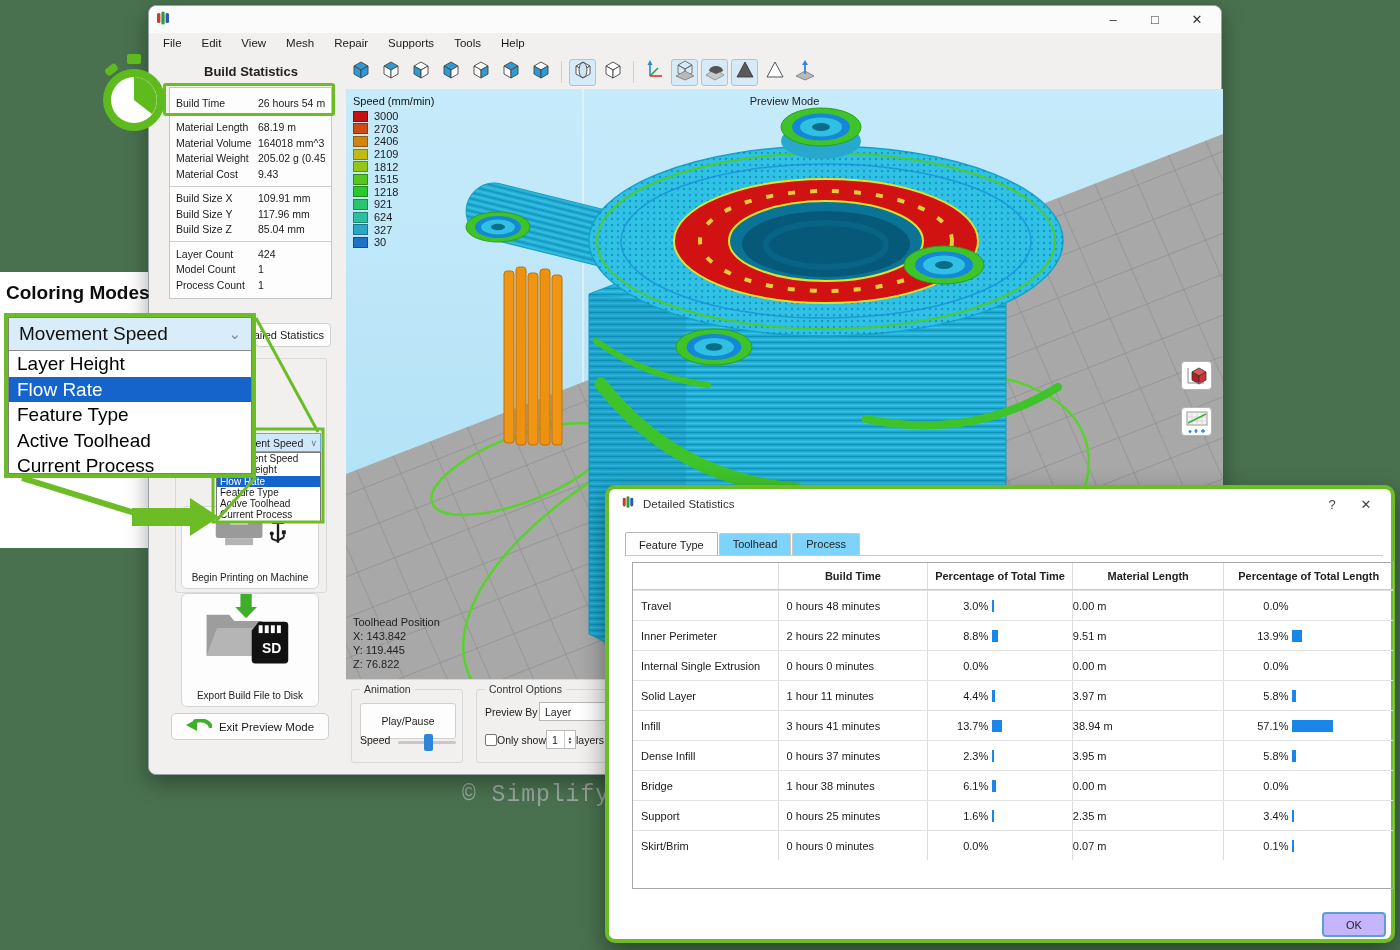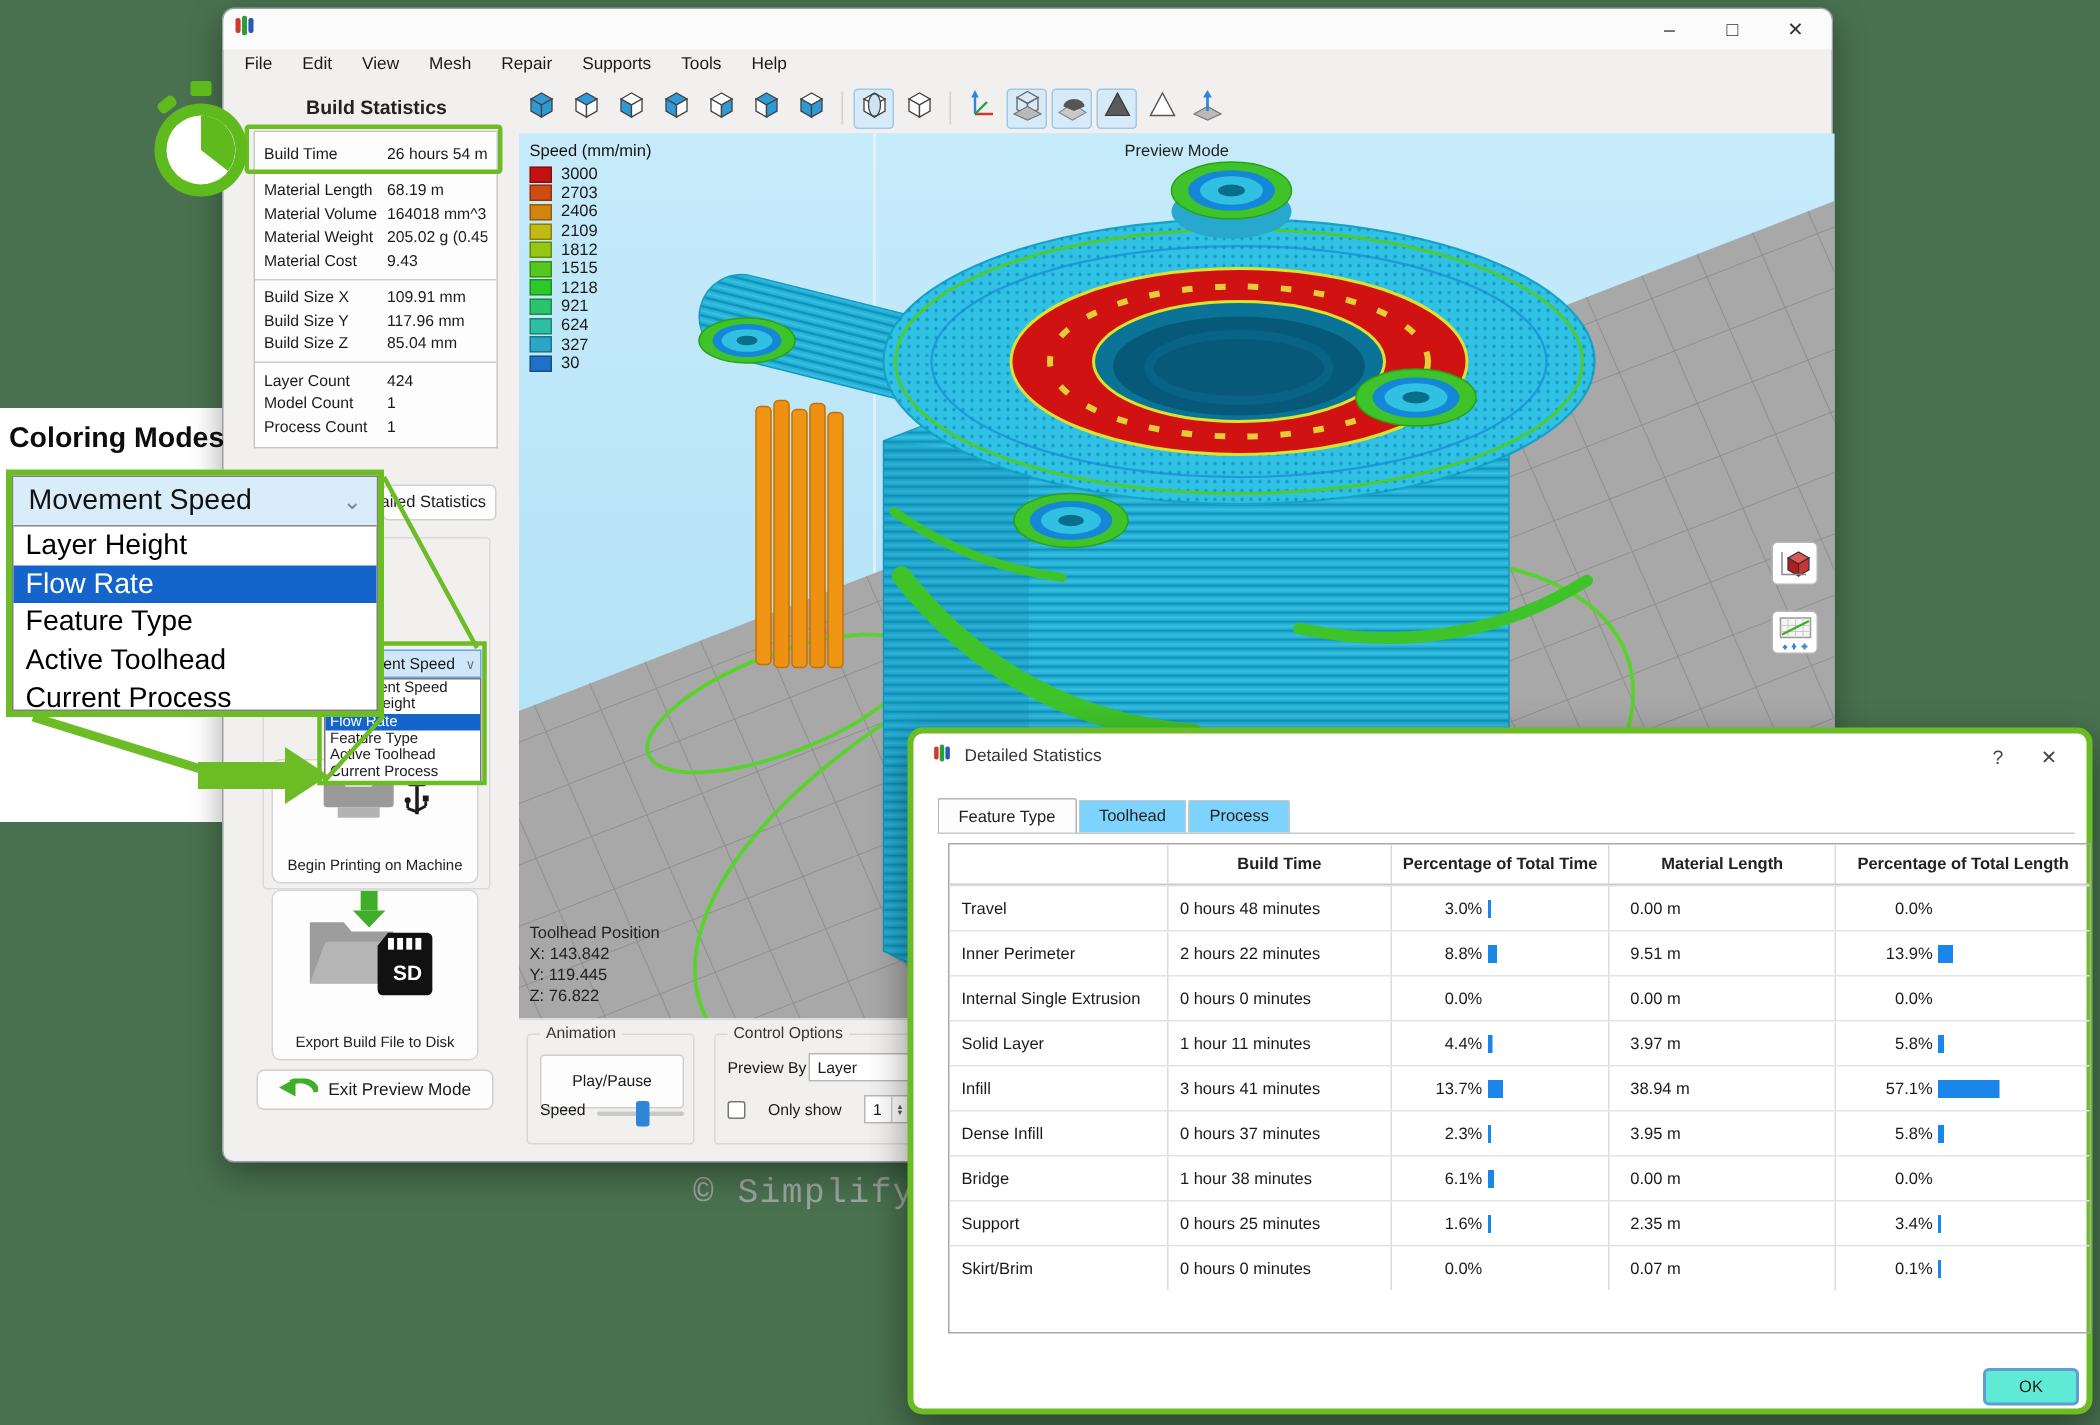--- a/index.html
+++ b/index.html
@@ -75,21 +75,21 @@
   #anim-group { left:5px; top:9px; width:112px; height:74px; }
   #play-pause { position:absolute; left:8px; top:13px; width:96px; height:36px; background:#fdfdfd; border:1px solid #cfcfcf;
     border-radius:3px; font-size:10.5px; display:flex; align-items:center; justify-content:center; }
   #speed-label { position:absolute; left:8px; top:44px; font-size:10.5px; }
   #speed-slider { position:absolute; left:46px; top:51px; width:58px; height:3px; background:#c8c8c8; border-radius:2px; }
   #speed-thumb { position:absolute; left:26px; top:-7px; width:9px; height:17px; background:#2f86d6; border-radius:2px; }
   #ctrl-group { left:130px; top:9px; width:240px; height:74px; }
   #preview-by-label { position:absolute; left:8px; top:16px; font-size:10.5px; }
   #preview-by-select { position:absolute; left:62px; top:12px; width:150px; height:19px; background:#fff; border:1px solid #b8b8b8;
     font-size:10.5px; display:flex; align-items:center; padding-left:5px; }
-  #only-show-row { position:absolute; left:8px; top:40px; display:flex; align-items:center; gap:15px; font-size:10.5px; }
+  #only-show-row { position:absolute; left:8px; top:40px; display:flex; align-items:center; gap:0; font-size:10.5px; }
   #only-show-check { width:12px; height:12px; background:#fff; border:1px solid #767676; border-radius:2px; }
   #layer-spinner { width:30px; height:19px; background:#fff; border:1px solid #b8b8b8; display:flex; align-items:center; position:relative; padding-left:5px; }
   #layer-spinner .spin { position:absolute; right:0; top:0; width:11px; height:100%; border-left:1px solid #ccc;
     display:flex; flex-direction:column; align-items:center; justify-content:center; font-size:5px; color:#555; line-height:4px; }
 
   
   #callout-heading { position:absolute; left:6px; top:282px; font-size:19px; font-weight:600; color:#0d0d0d; z-index:30; }
   #callout { position:absolute; left:4px; top:313px; width:252px; height:165px; background:#fff; border:4px solid #6cbd25; z-index:30; }
   #callout-inner { width:100%; height:100%; border:1px solid #808080; }
   #callout-selected { height:33px; background:#d9ecf9; display:flex; align-items:center; padding:0 10px; font-size:19px; color:#111;
@@ -113,26 +113,26 @@
   .dlg-tab.active { background:#fdfdfd; position:relative; top:1px; padding-top:6px; border-color:#b5b5b5; }
   #dlg-tabline { position:absolute; left:16px; top:66px; width:758px; height:1px; background:#c8c8c8; }
   #dlg-table { position:absolute; left:23px; top:73px; width:762px; height:327px; border:1px solid #a8a8a8; font-size:11px; }
   .t-row { display:flex; height:30px; border-top:1px solid #e3e3e3; }
   .t-row.header { height:27px; border-top:none; border-bottom:1px solid #c9c9c9; font-weight:700; color:#222; }
   .t-cell { border-left:1px solid #dcdcdc; display:flex; align-items:center; overflow:hidden; white-space:nowrap; }
   .t-cell:first-child { border-left:none; }
   .c0 { width:145px; padding-left:8px; }
   .c1 { width:150px; padding-left:8px; }
   .c2 { width:145px; padding-left:14px; }
-  .c3 { width:152px; padding-left:14px; }
+  .c3 { width:152px; }
   .c4 { width:170px; padding-left:18px; }
   .t-row.header .t-cell { justify-content:center; padding-left:0; }
   .pct { width:46px; text-align:right; flex:none; }
   .bar { height:12px; background:#1b86ea; margin-left:4px; flex:none; }
-  #dlg-ok { position:absolute; left:713px; top:423px; width:64px; height:25px; background:#5eead4; border:2px solid #5e9ed6;
+  #dlg-ok { position:absolute; left:713px; top:423px; width:64px; height:25px; background:#c4b5fd; border:2px solid #5e9ed6;
     border-radius:4px; font-size:11px; display:flex; align-items:center; justify-content:center; color:#222; }
 </style>
 </head>
 <body>
 
 <div id="white-backdrop"></div>
 <div id="watermark">© Simplify3D</div>
 
 <div id="main-window">
   <div id="titlebar">

